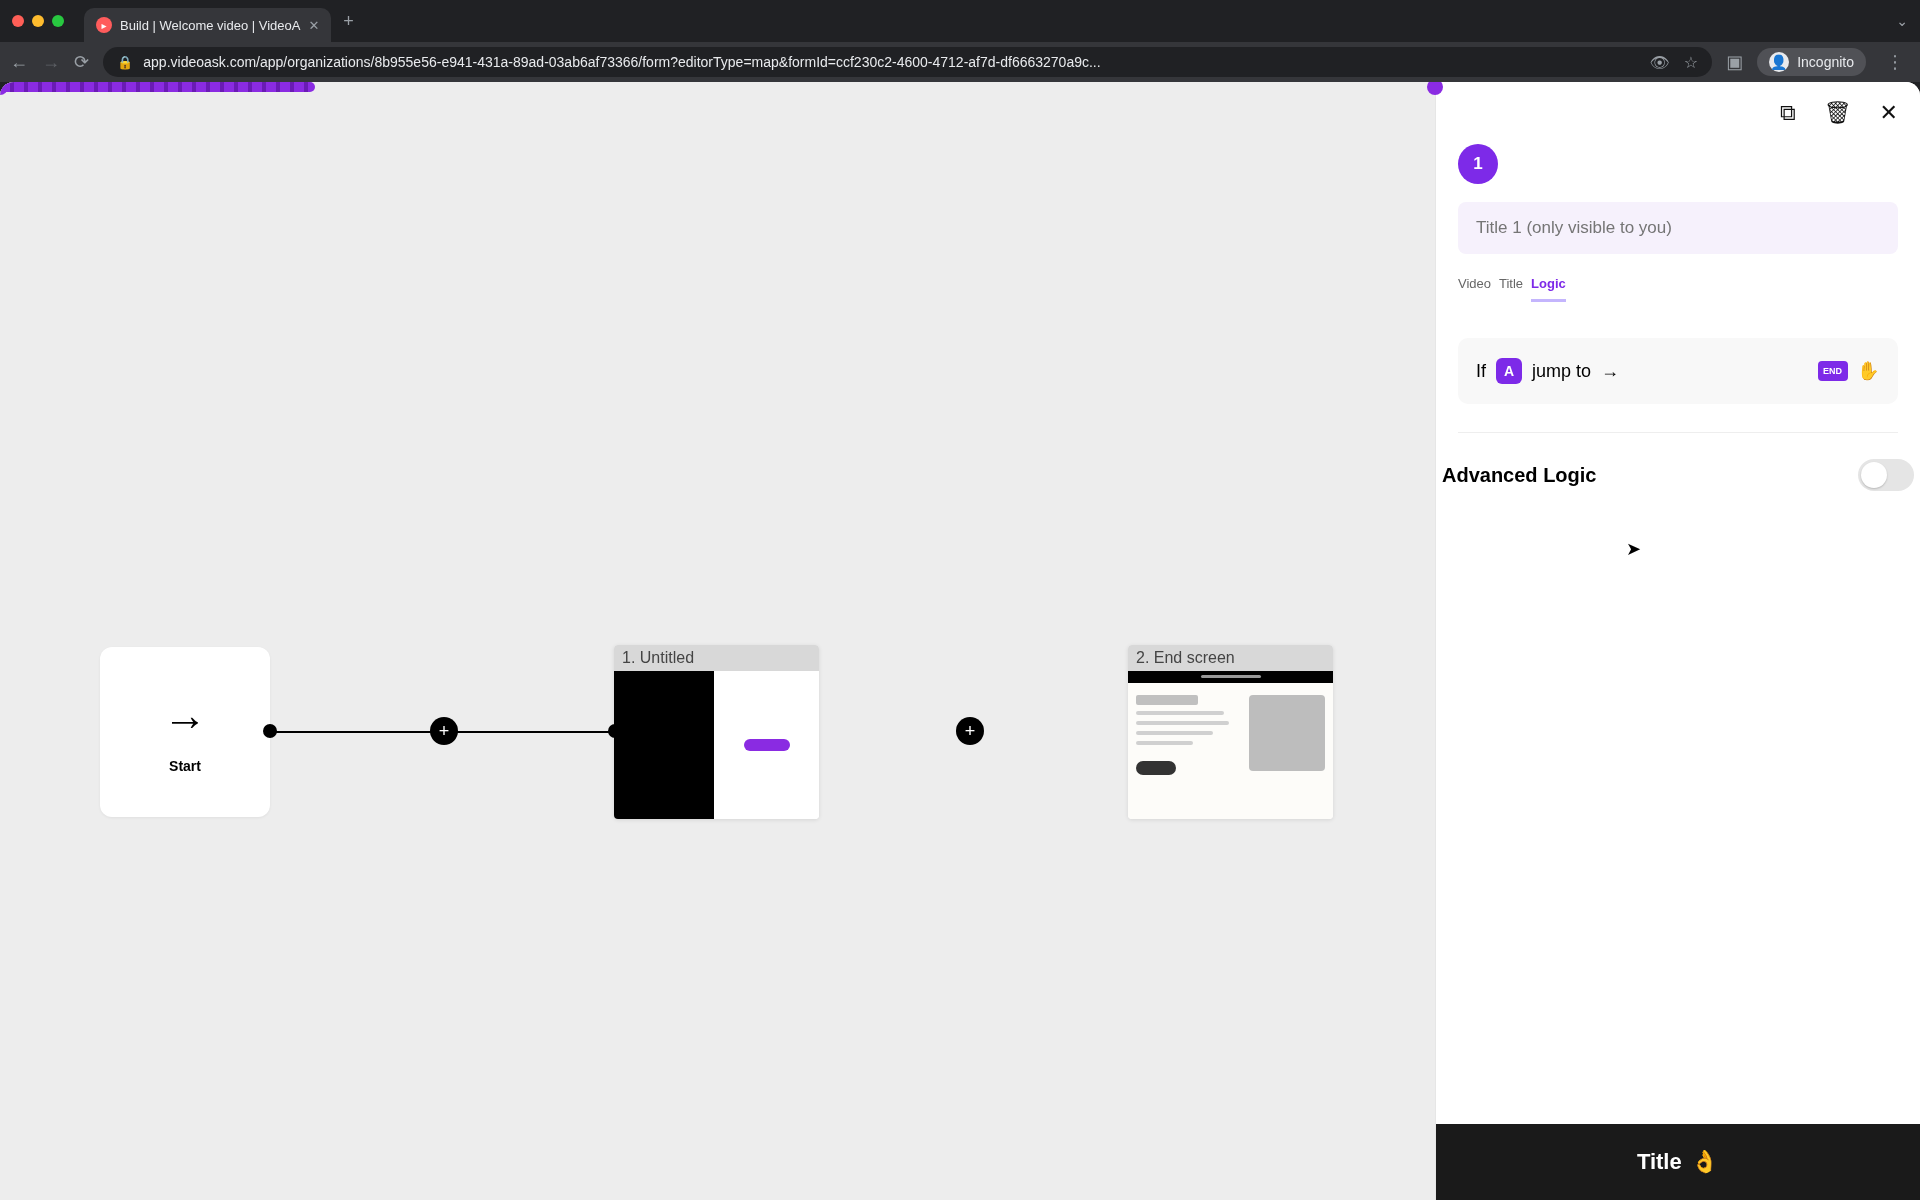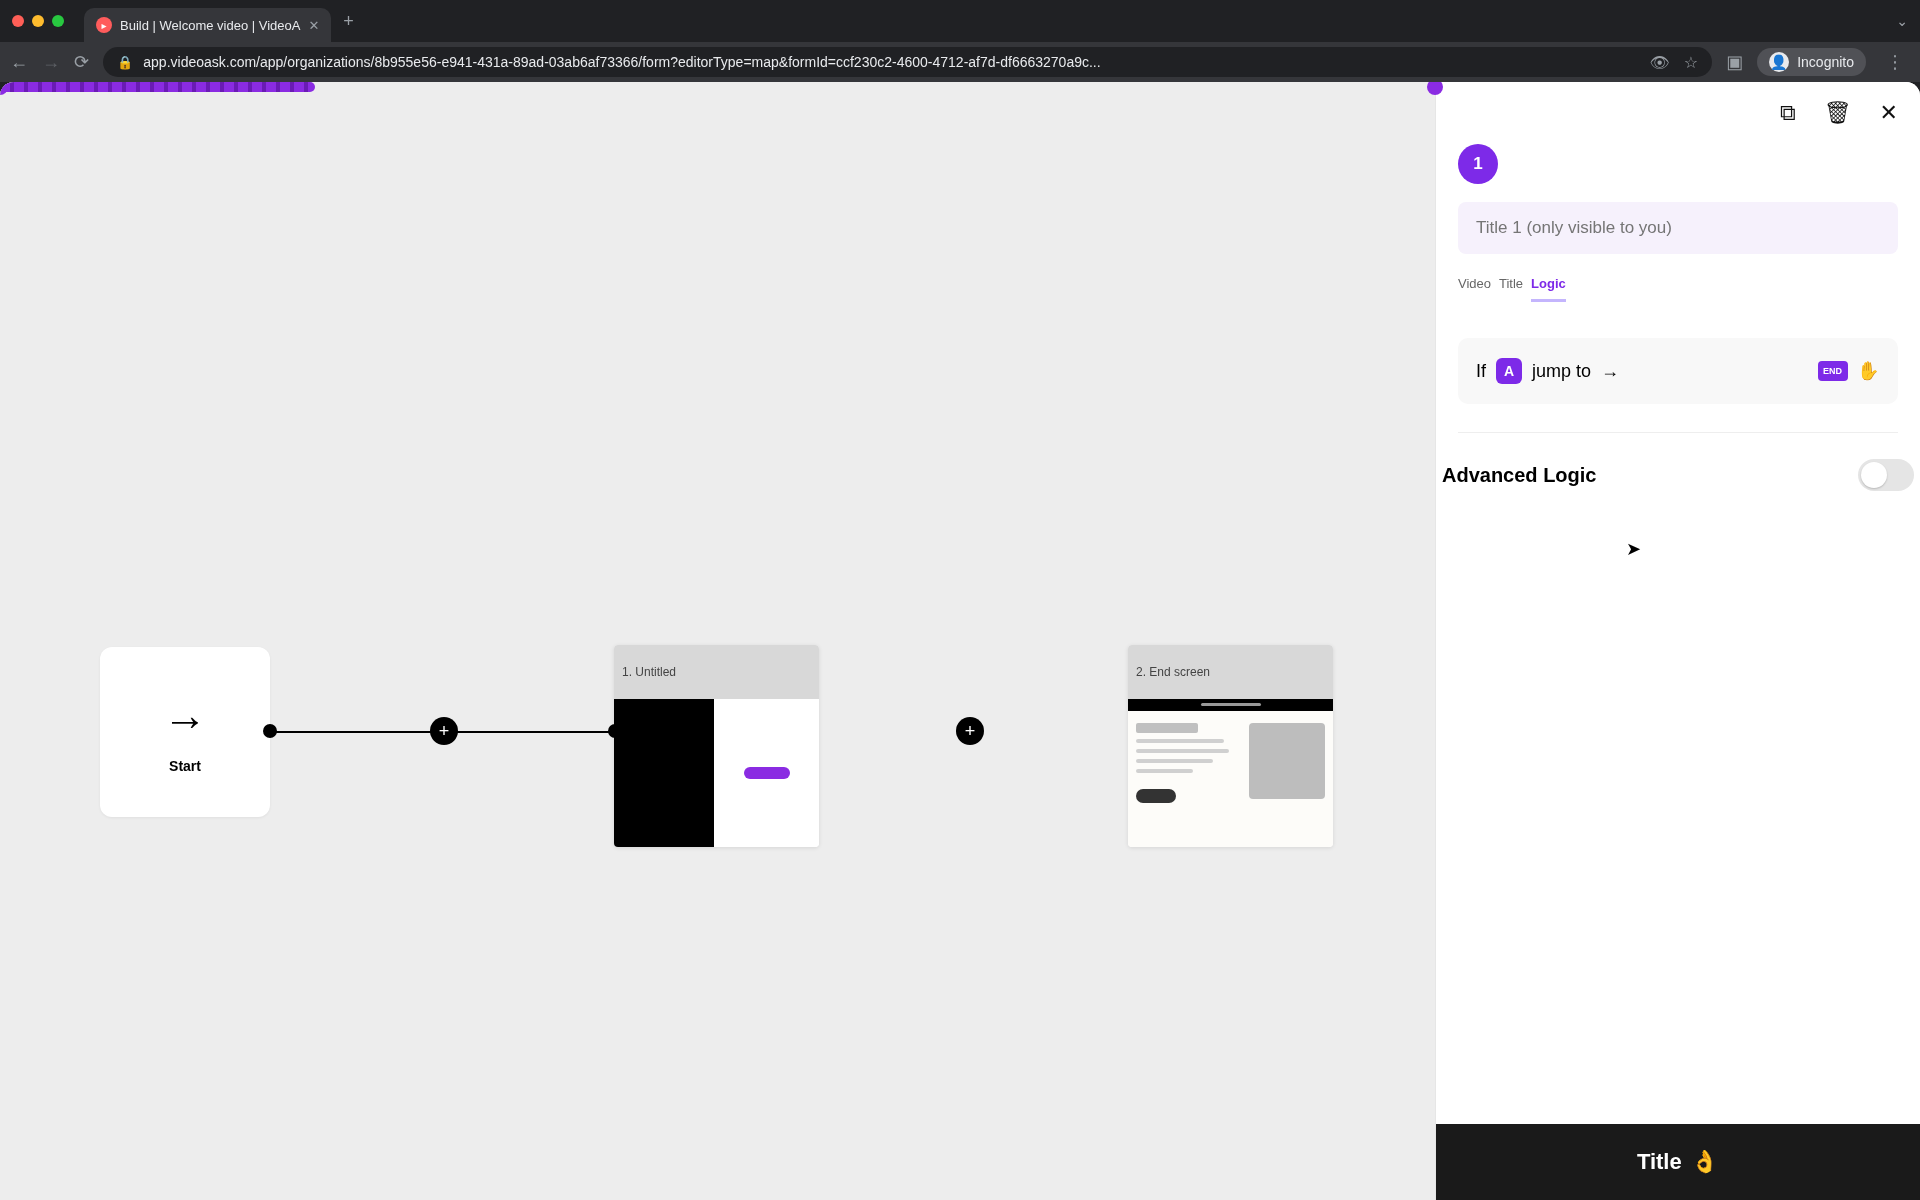--- a/index.html
+++ b/index.html
@@ -39,21 +39,21 @@
 .edge1 { left:269px; top:649px; width:345px; }
 .edge2 { left:813px; top:649px; width:315px; background: repeating-linear-gradient(90deg,#8a2be2 0 10px,#6a1bb5 10px 14px); height:10px; border-radius:5px; top:644px;}
 .edge2::before, .edge2::after { content:''; width:16px; height:16px; background:#8a2be2; border-radius:50%; position:absolute; top:-3px;}
 .edge2::before{left:-8px;} .edge2::after{right:-8px;}
 .conn-dot { position:absolute; width:14px; height:14px; border-radius:50%; background:#000; }
 .conn-dot.d1{left:263px; top:642px;} .conn-dot.d2{left:608px; top:642px;}
 .add-node { position:absolute; width:28px; height:28px; border-radius:50%; background:#000; color:#fff; display:flex; align-items:center; justify-content:center; font-size:18px; cursor:pointer; top:635px;}
 .add-node.n1{left:430px;} .add-node.n2{left:956px;}
 
 .step-card { position:absolute; width:205px; background:#fff; border-radius:4px; box-shadow:0 1px 4px rgba(0,0,0,0.1); overflow:hidden;}
-.step-header { background:#d8d8d8; padding:20px 8px; font-size:12px; color:#444; font-weight:500;}
+.step-header { background:#d8d8d8; padding:4px 8px; font-size:16px; color:#444; font-weight:500;}
 .step1 { left:614px; top:563px; }
 .step1 .body { height:148px; display:flex;}
 .step1 .vid { width:100px; background:#000;}
 .step1 .ctl { flex:1; background:#fff; display:flex; align-items:center; justify-content:center;}
 .pill { width:46px; height:12px; background:#8a2be2; border-radius:6px;}
 
 .step2 { left:1128px; top:563px; }
 .step2 .body { height:148px; background:#fdfcf9; padding:10px 8px 8px; display:flex; gap:10px; position:relative;}
 .step2 .topbar { position:absolute; top:0; left:0; right:0; height:12px; background:#000;}
 .step2 .topbar::after{content:''; position:absolute; left:50%; top:4px; transform:translateX(-50%); width:60px; height:3px; background:#999; border-radius:2px;}

